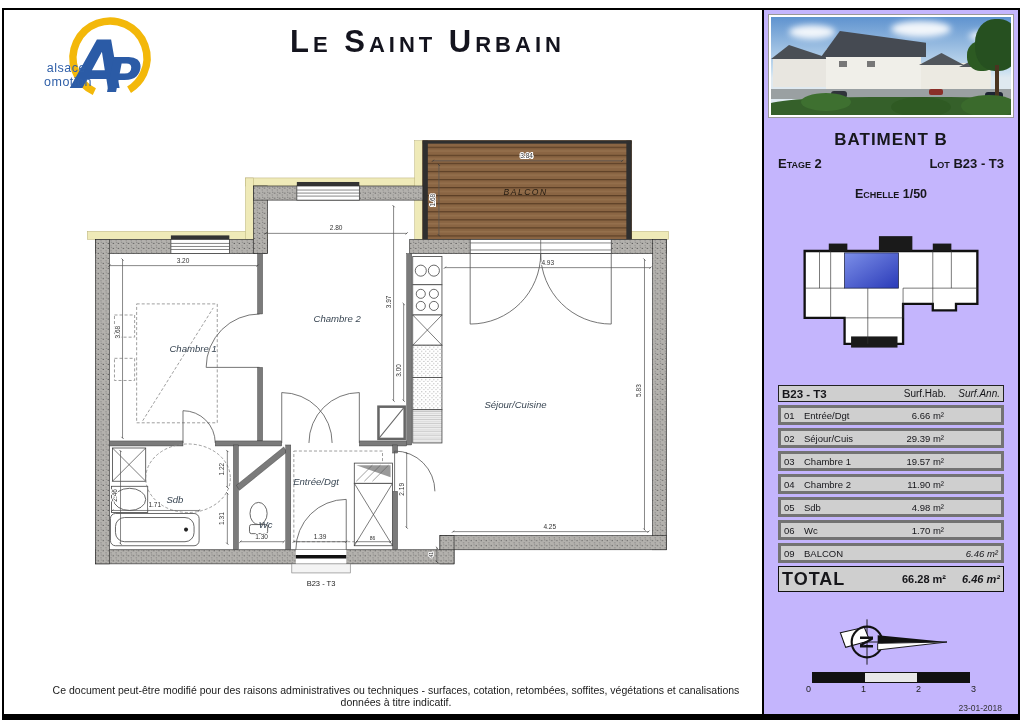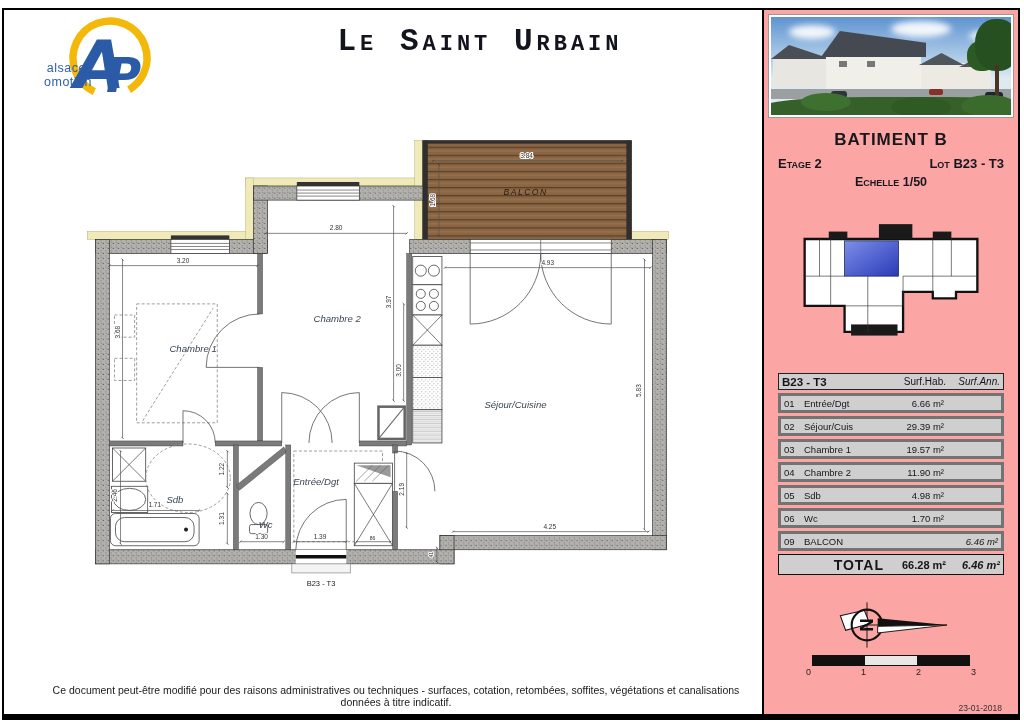--- a/index.html
+++ b/index.html
@@ -2,22 +2,22 @@
 <html><head>
 <meta charset="utf-8">
 <style>
   html,body{margin:0;padding:0;background:#fff;}
   #page{position:relative;width:1024px;height:724px;background:#fff;overflow:hidden;
         font-family:"Liberation Sans",sans-serif;color:#111;}
   .frame{position:absolute;left:2px;top:8px;right:4px;bottom:4px;
          border:2px solid #000;border-bottom-width:6px;pointer-events:none;}
   
   .logo{position:absolute;left:44px;top:10px;width:124px;height:102px;}
-  .title{position:absolute;left:290px;top:24px;width:380px;text-align:center;
-         font-family:Liberation Mono, monospace;font-variant:small-caps;font-weight:600;
+  .title{position:absolute;left:290px;top:24px;width:380px;text-align:left;
+         font-family:Liberation Sans, sans-serif;font-variant:small-caps;font-weight:600;
          font-size:31px;letter-spacing:4px;color:#14141e;}
   
   .plan{position:absolute;left:52px;top:130px;width:660px;height:505px;}
   .wall{fill:url(#spk);stroke:#222;stroke-width:.6;}
   .part{fill:#7b7b7b;stroke:#333;stroke-width:.4;}
   .band{fill:#efeab8;stroke:#b9b078;stroke-width:.5;}
   .furn{fill:#fff;stroke:#444;stroke-width:.8;}
   .dash{fill:none;stroke:#888;stroke-width:.8;stroke-dasharray:3,2;}
   .arc{fill:none;stroke:#555;stroke-width:.8;}
   .dimln{stroke:#555;stroke-width:.7;}
@@ -25,44 +25,44 @@
   .dimsm{font-size:5px;fill:#333;text-anchor:middle;stroke:#fff;stroke-width:1.5px;paint-order:stroke;}
   .rlab{font-style:italic;font-size:9.5px;fill:#3a4754;text-anchor:middle;}
   .blab{font-style:italic;font-size:8.5px;letter-spacing:1.5px;fill:#241c12;text-anchor:middle;}
   .llab{font-size:7.5px;fill:#222;text-anchor:middle;}
   .winln{stroke:#555;stroke-width:.7;fill:none;}
   
   .disclaimer{position:absolute;left:40px;top:684px;width:712px;text-align:center;
               font-size:10.5px;color:#1a1a1a;}
   
   .sidebar{position:absolute;left:762px;top:10px;right:6px;bottom:10px;
-           background:#fca5a5;border-left:2px solid #000;}
+           background:#c4b5fd;border-left:2px solid #000;}
   .photo-frame{margin:4px 4px 0 4px;background:#fff;border:1px solid #999;padding:2px;}
   .photo{position:relative;height:98px;overflow:hidden;
          background:linear-gradient(#5f93cf,#c9dff0 55%,#dfe9f0 62%);}
   .photo div{position:absolute;}
   .cl{background:#fff;border-radius:50%;filter:blur(3px);opacity:.9;}
   .batiment{margin-top:12px;text-align:center;font-weight:bold;font-size:17px;letter-spacing:1px;color:#17171c;}
   .etg-row{display:flex;justify-content:space-between;padding:6px 14px 0 14px;
            font-weight:bold;font-size:13px;font-variant:small-caps;color:#17171c;gap:35px;}
-  .echelle{margin-top:4px;text-align:center;font-weight:bold;font-size:12.5px;font-variant:small-caps;color:#17171c;}
+  .echelle{margin-top:16px;text-align:center;font-weight:bold;font-size:12.5px;font-variant:small-caps;color:#17171c;}
   .keyplan{display:block;margin:24px auto 0 auto;width:196px;height:130px;}
   
   .table{margin:30px 14px 0 14px;}
   .trow{display:flex;align-items:center;border:3px solid #737373;background:#cfcfcf;
         margin-top:3px;padding:1.5px 3px;font-size:9.5px;color:#16161a;}
   .trow.thead{border:1.5px solid #222;font-size:10px;margin-top:0;}
   .trow.ttotal{border:1.5px solid #111;font-size:11px;}
   .c-num{width:20px;}
   .c-name{flex:1;}
   .c-lot{flex:1;font-weight:bold;font-size:11.5px;}
   .c-hab{width:62px;text-align:right;}
   .c-ann{width:54px;text-align:right;font-style:italic;}
   .thead .c-hab{text-align:right;}
-  .ttotal .c-lot{font-size:14px;letter-spacing:1px;text-align:right;}
+  .ttotal .c-lot{font-size:18px;letter-spacing:1px;}
   .ttotal .c-hab,.ttotal .c-ann{font-weight:bold;}
   
   .compass{display:block;margin:22px auto 0 auto;width:150px;height:56px;}
   .sbar{width:156px;height:9px;display:flex;border:1px solid #111;margin:2px auto 0 auto;}
   .sbar .b1{flex:1;background:#111;}
   .sbar .b2{flex:1;background:#e8e8e8;border-left:1px solid #111;border-right:1px solid #111;}
   .sbar .b3{flex:1;background:#111;}
   .slabels{width:170px;display:flex;justify-content:space-between;margin:1px auto 0 auto;
            font-size:9px;color:#222;}
   .pdv{margin-top:8px;text-align:center;font-weight:bold;font-size:16px;letter-spacing:1.5px;color:#141418;}

